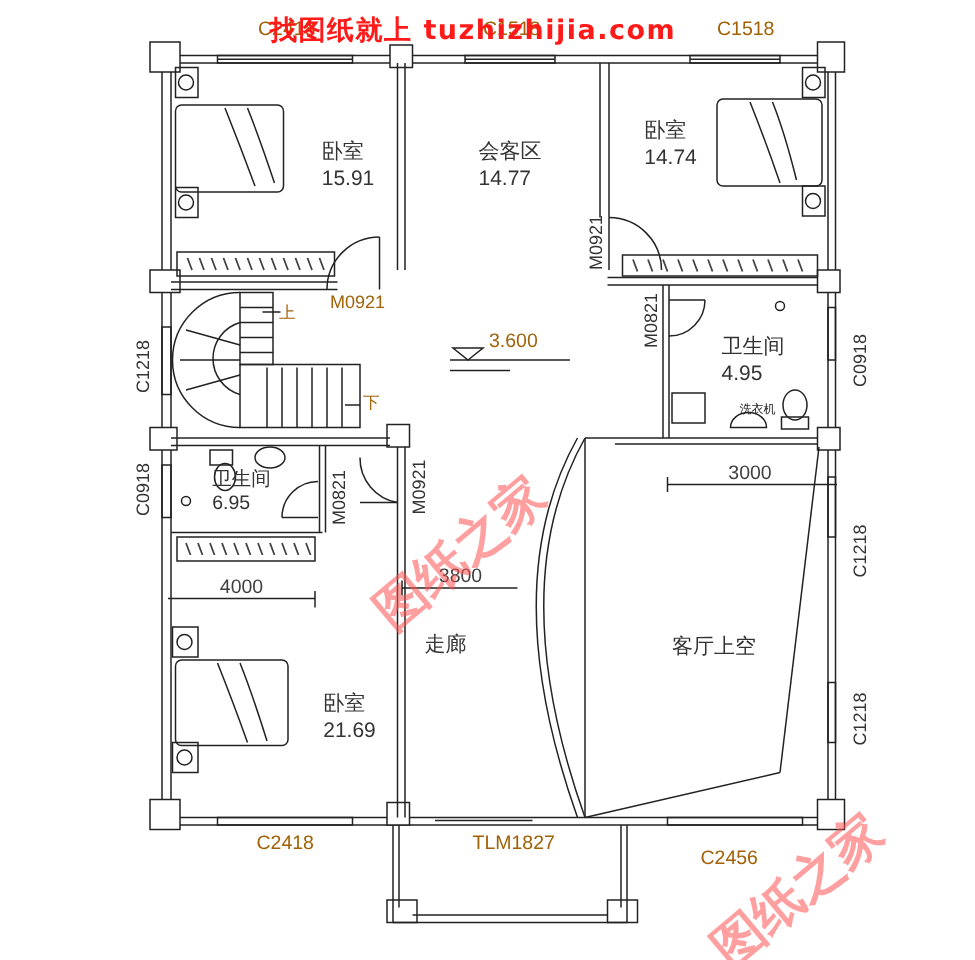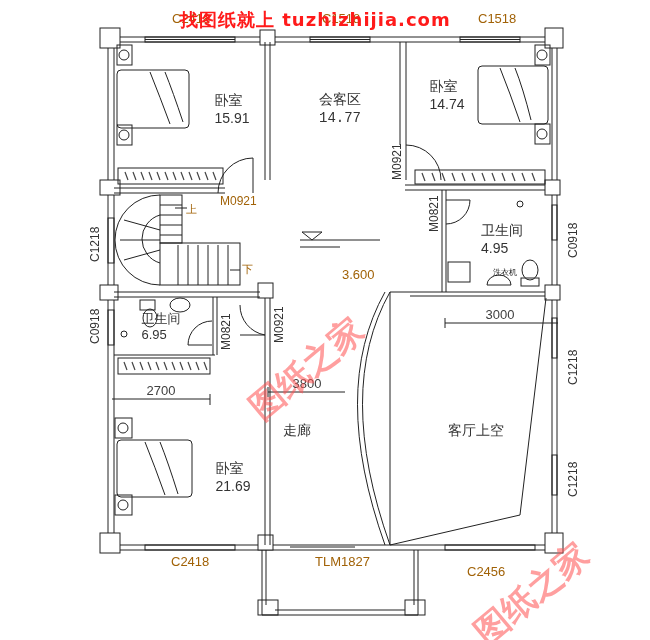--- a/index.html
+++ b/index.html
@@ -184,21 +184,21 @@
     <line x1="300" y1="240" x2="380" y2="240"></line>
     <path d="M312 240 l10 -8 h-20 z" transform="translate(0,0)"></path>
     <line x1="300" y1="247" x2="340" y2="247"></line>
   </g>
 </svg>
 
 <div class="room-name" style="left:232px;top:92px;">
   <span>卧室</span>
   <span>15.91</span>
 </div>
-<div class="room-name" style="left:340px;top:92px;font-family:Liberation Mono, monospace;">
+<div class="room-name" style="left:340px;top:92px;">
   <span>会客区</span>
   <span>14.77</span>
 </div>
 <div class="room-name" style="left:447px;top:78px;">
   <span>卧室</span>
   <span>14.74</span>
 </div>
 <div class="room-name" style="left:502px;top:222px;">
   <span>卫生间</span>
   <span>4.95</span>
@@ -232,22 +232,22 @@
 <div class="lbl" style="left:220px;top:195px;font-size:12px;">M0921</div>
 <div class="vert" style="left:390px;top:180px;">M0921</div>
 <div class="vert" style="left:427px;top:232px;">M0821</div>
 <div class="vert" style="left:219px;top:350px;">M0821</div>
 <div class="vert" style="left:272px;top:343px;">M0921</div>
 <div class="lbl" style="left:315px;top:555px;">TLM1827</div>
 
 <div class="lbl" style="left:186px;top:204px;font-size:11px;">上</div>
 <div class="lbl" style="left:242px;top:264px;font-size:11px;">下</div>
 
-<div class="lbl" style="left:342px;top:220px;margin-top:48px;">3.600</div>
+<div class="lbl" style="left:326px;top:220px;">3.600</div>
 <div class="dim" style="left:500px;top:307px;">3000</div>
 <div class="dim" style="left:307px;top:376px;">3800</div>
-<div class="dim" style="left:161px;top:383px;">2700</div>
+<div class="dim" style="left:161px;top:383px;">4000</div>
 
 <div class="fixture-label" style="left:449px;top:267px;padding-left:44px;">洗衣机</div>
 
 <div class="wm-top">找图纸就上 tuzhizhijia.com</div>
 <div class="wm-diag" style="left:240px;top:395px;transform:rotate(-40deg);">图纸之家</div>
 <div class="wm-diag" style="left:465px;top:620px;transform:rotate(-40deg);">图纸之家</div>
 
 </body></html>

